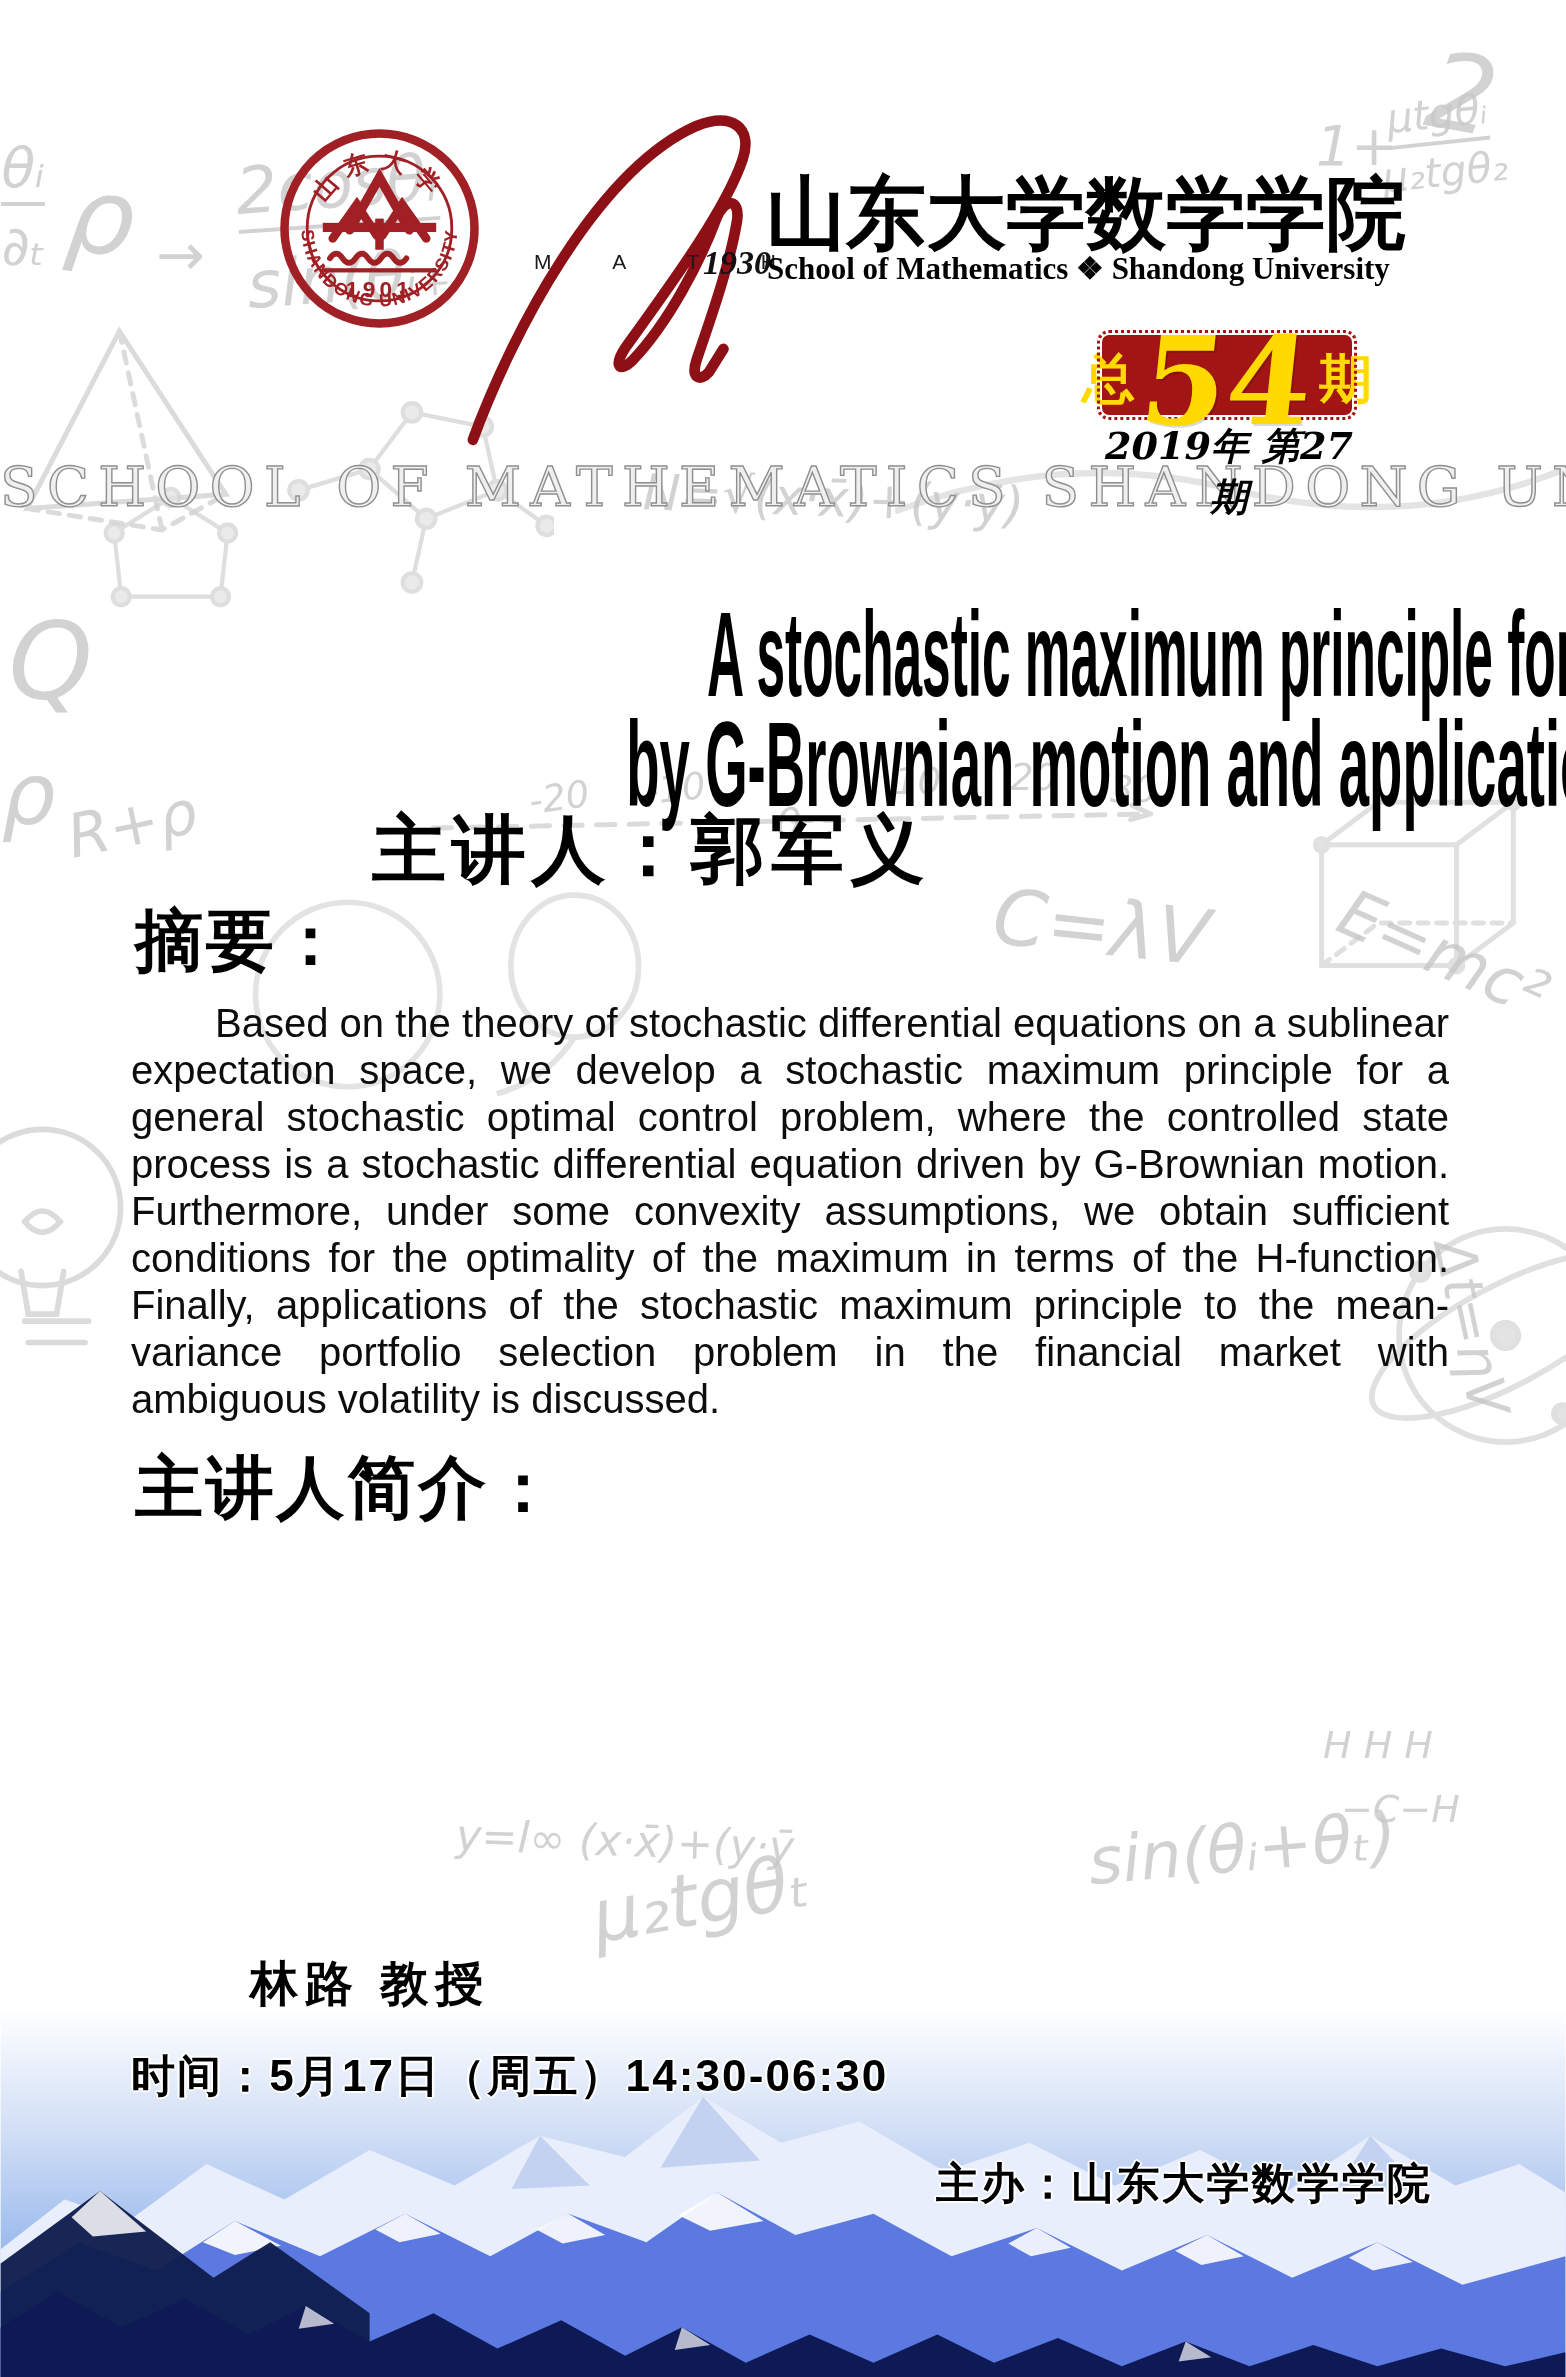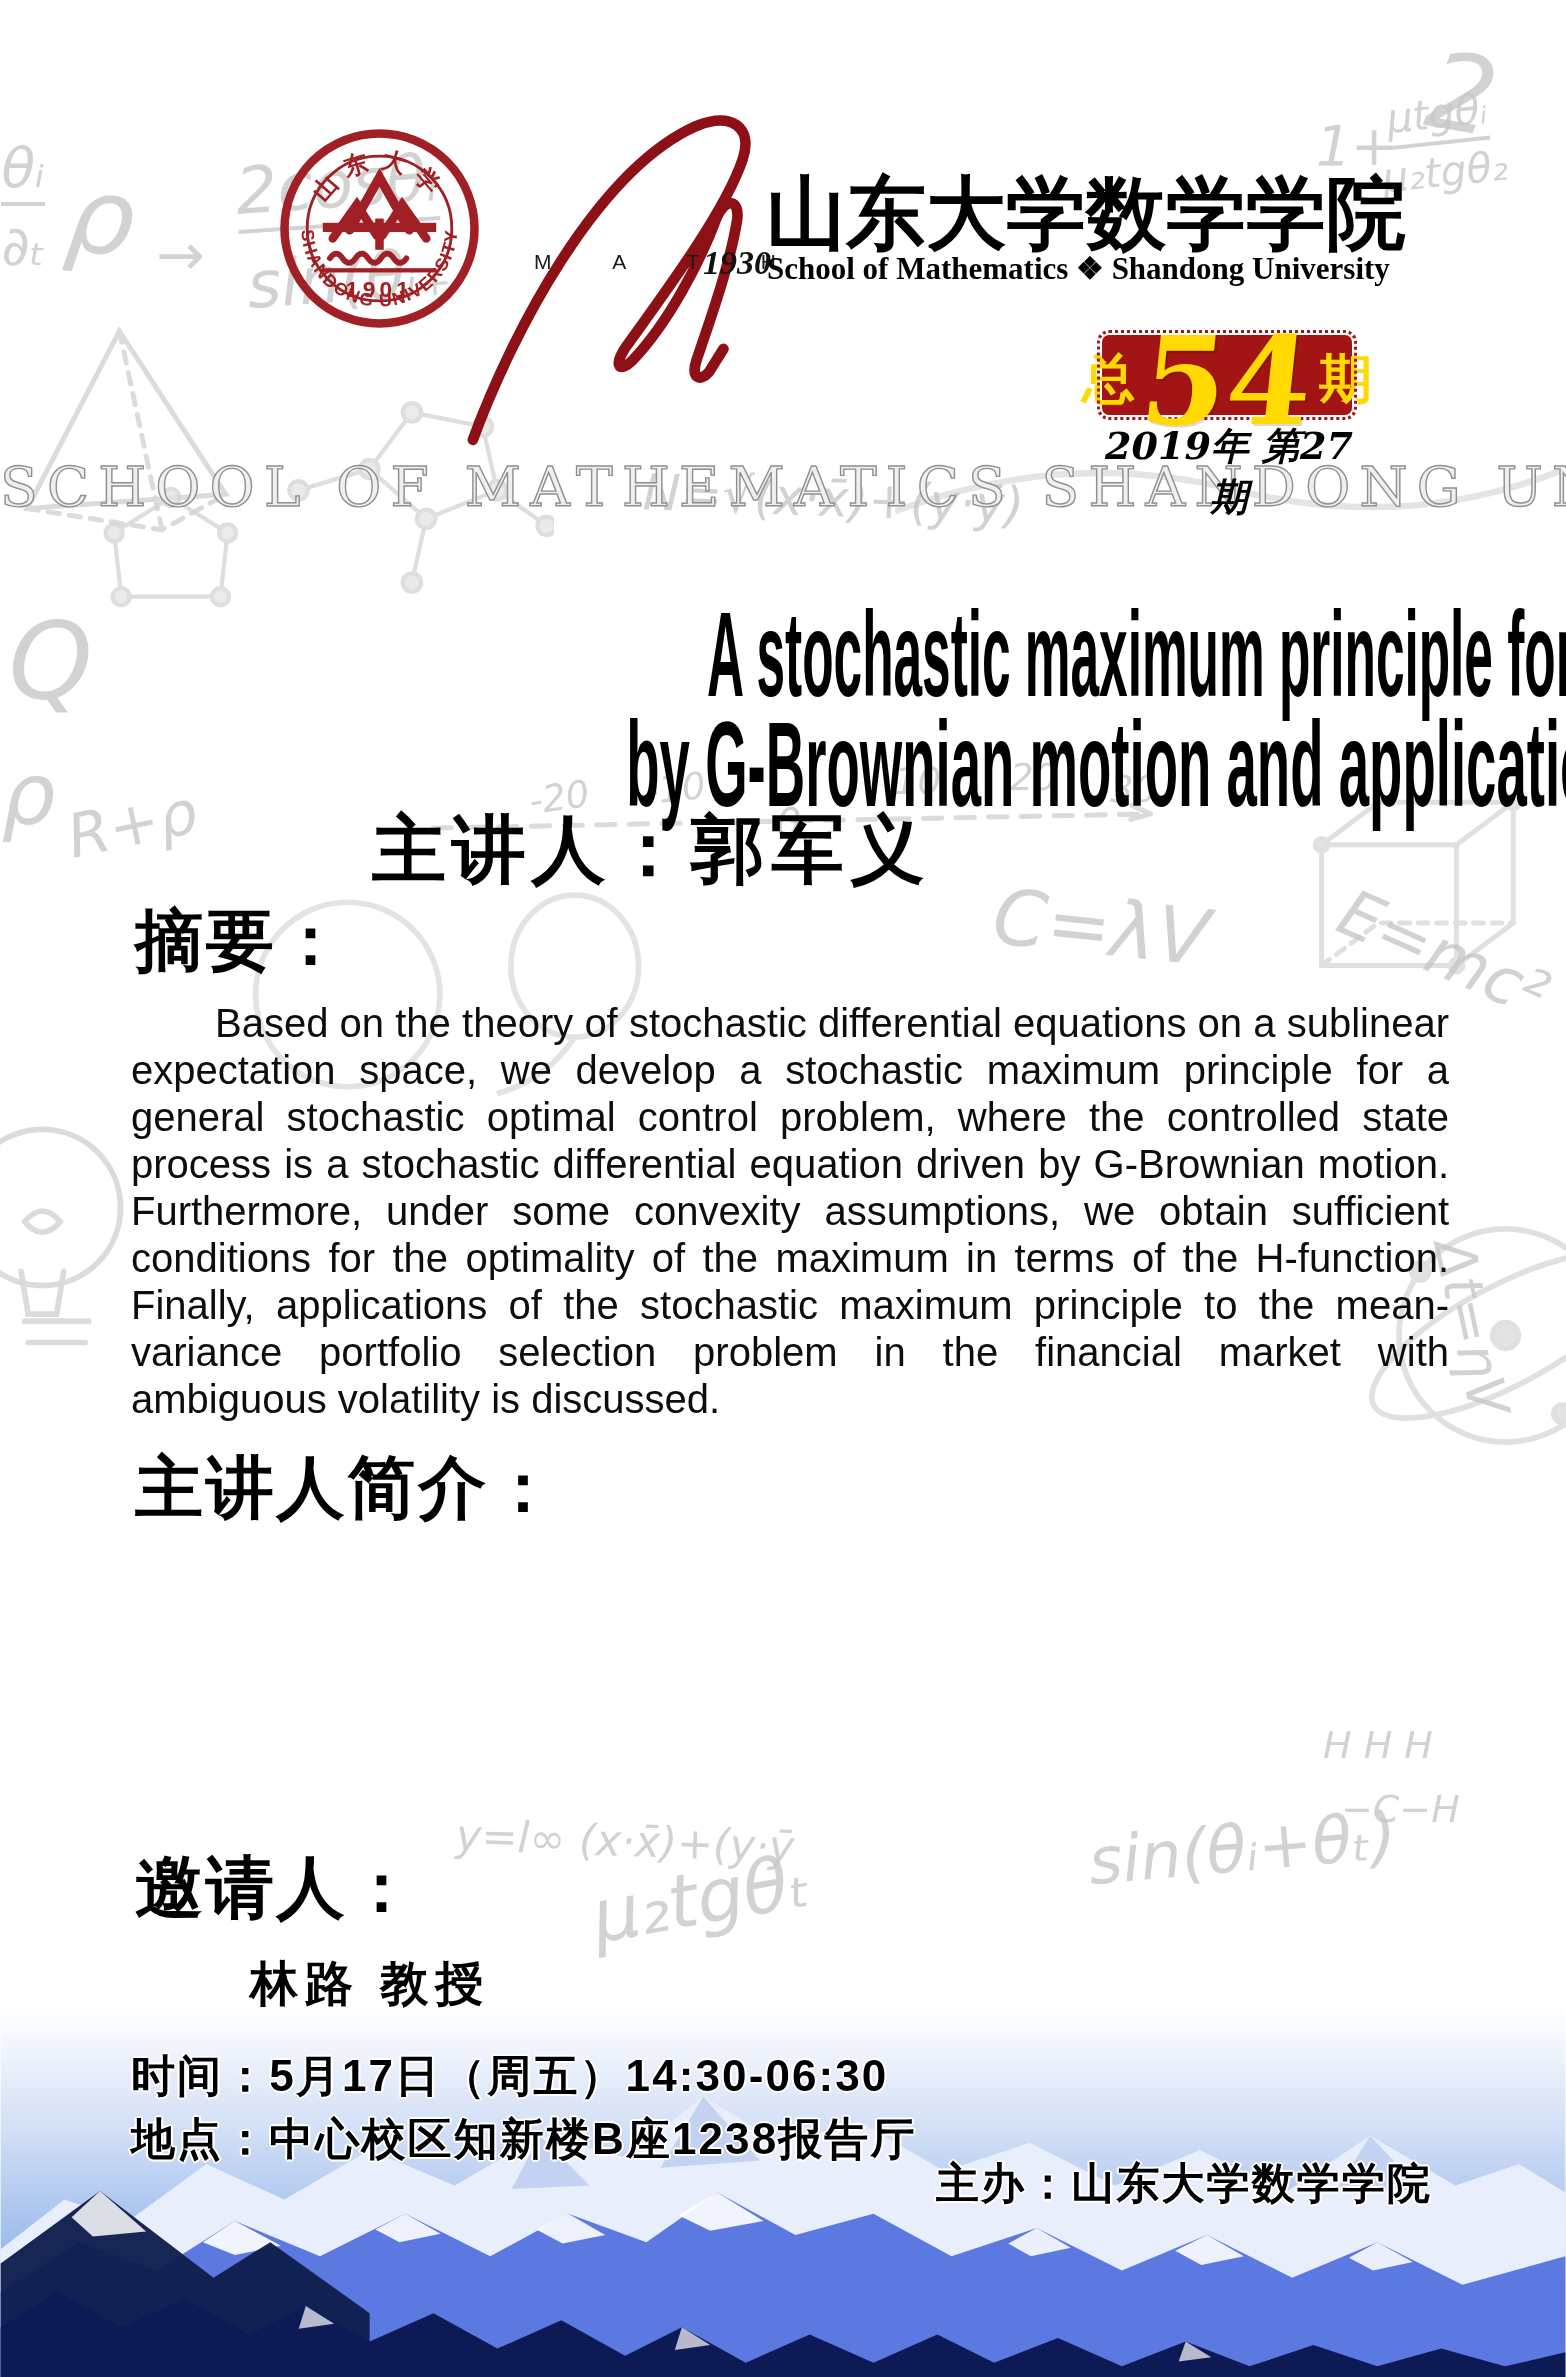--- a/index.html
+++ b/index.html
@@ -224,21 +224,20 @@
   <div class="title-line t2"><span>by G-Brownian motion and applications to finance</span></div>
   <div class="speaker">
     <span>主讲人：</span><span>郭军义</span>
   </div>
 
   <div class="sec-head h-abs">摘要：</div>
   <div class="abs-text">Based on the theory of stochastic differential equations on a sublinear expectation space, we develop a stochastic maximum principle for a general stochastic optimal control problem, where the controlled state process is a stochastic differential equation driven by G-Brownian motion. Furthermore, under some convexity assumptions, we obtain sufficient conditions for the optimality of the maximum in terms of the H-function. Finally, applications of the stochastic maximum principle to the mean-variance portfolio selection problem in the financial market with ambiguous volatility is discussed.</div>
 
   <div class="sec-head h-bio">主讲人简介：</div>
 
-  <div class="sec-head h-inv">邀请人：</div>
   <div class="inviter">林路  教授</div>
 
   <svg class="mountains" width="1566" height="369" viewBox="0 0 2205 520">
     <defs>
       <linearGradient id="sky" x1="0" y1="0" x2="0" y2="1">
         <stop offset="0" stop-color="#ffffff"></stop>
         <stop offset="0.35" stop-color="#cfddf5"></stop>
         <stop offset="0.7" stop-color="#93b5ec"></stop>
         <stop offset="1" stop-color="#7fa7e6"></stop>
       </linearGradient>
@@ -262,17 +261,16 @@
     <polygon fill="#101d4e" opacity=".96" points="0,520 0,360 140,258 300,380 380,330 520,430 520,520"></polygon>
     <polygon fill="#ffffff" opacity=".85" points="140,258 205,315 130,322 100,295"></polygon>
 
     <polygon fill="#0e1a55" points="0,520 0,450 80,400 170,450 260,410 350,460 430,420 520,470 610,430 700,480 790,440 880,490 960,450 1050,500 1140,460 1230,500 1320,460 1400,500 1490,465 1580,505 1670,470 1760,505 1850,475 1940,505 2030,480 2120,505 2205,485 2205,520"></polygon>
     <polygon fill="#ffffff" opacity=".7" points="430,420 470,445 420,452"></polygon>
     <polygon fill="#ffffff" opacity=".7" points="960,450 1000,475 950,482"></polygon>
     <polygon fill="#ffffff" opacity=".7" points="1670,470 1706,492 1660,498"></polygon>
   </svg>
 
   <div class="info i-time">时间：5月17日（周五）14:30-06:30</div>
-  <div class="info i-place">地点：中心校区知新楼B座1238报告厅</div>
   <div class="info i-org">主办：山东大学数学学院</div>
 
 </div>
 
 
 </body></html>

